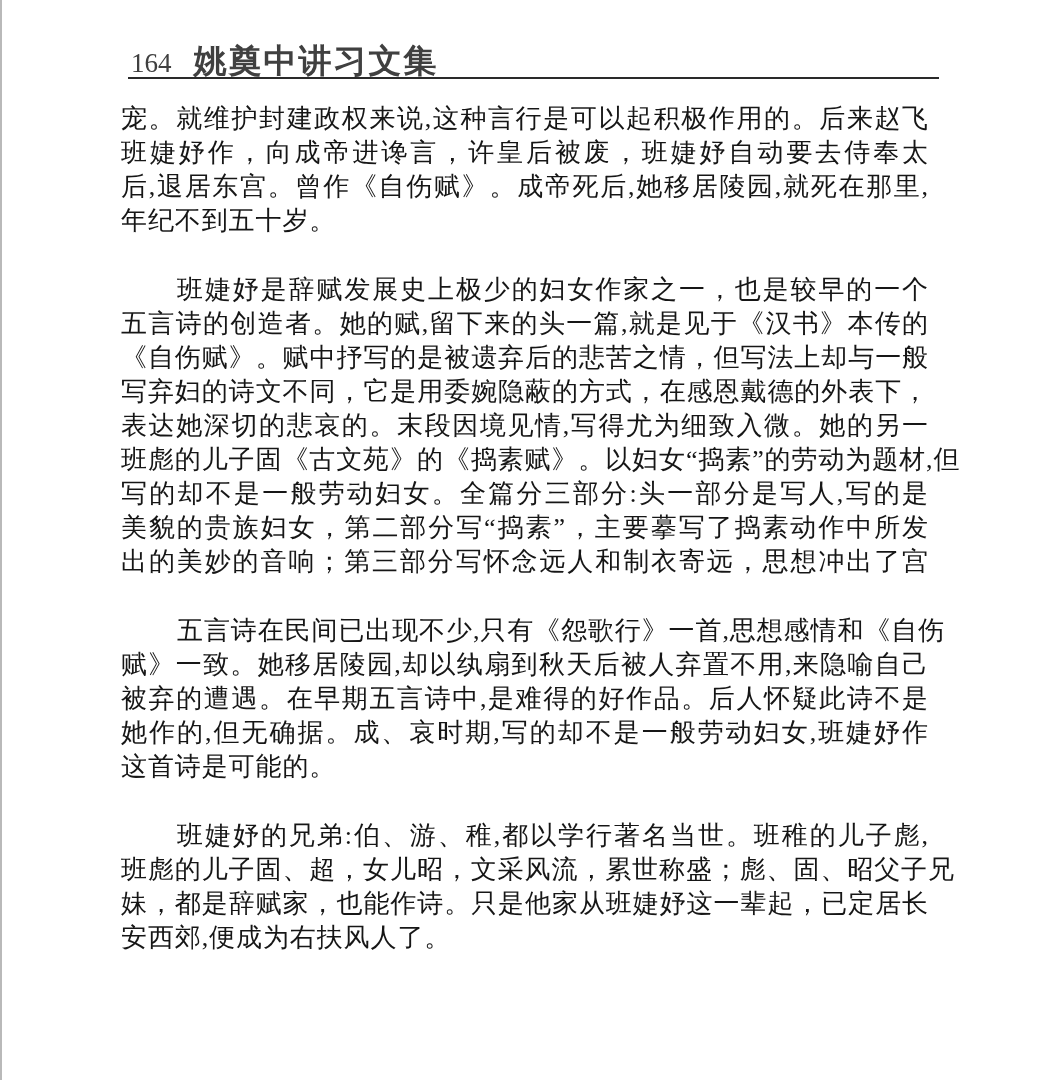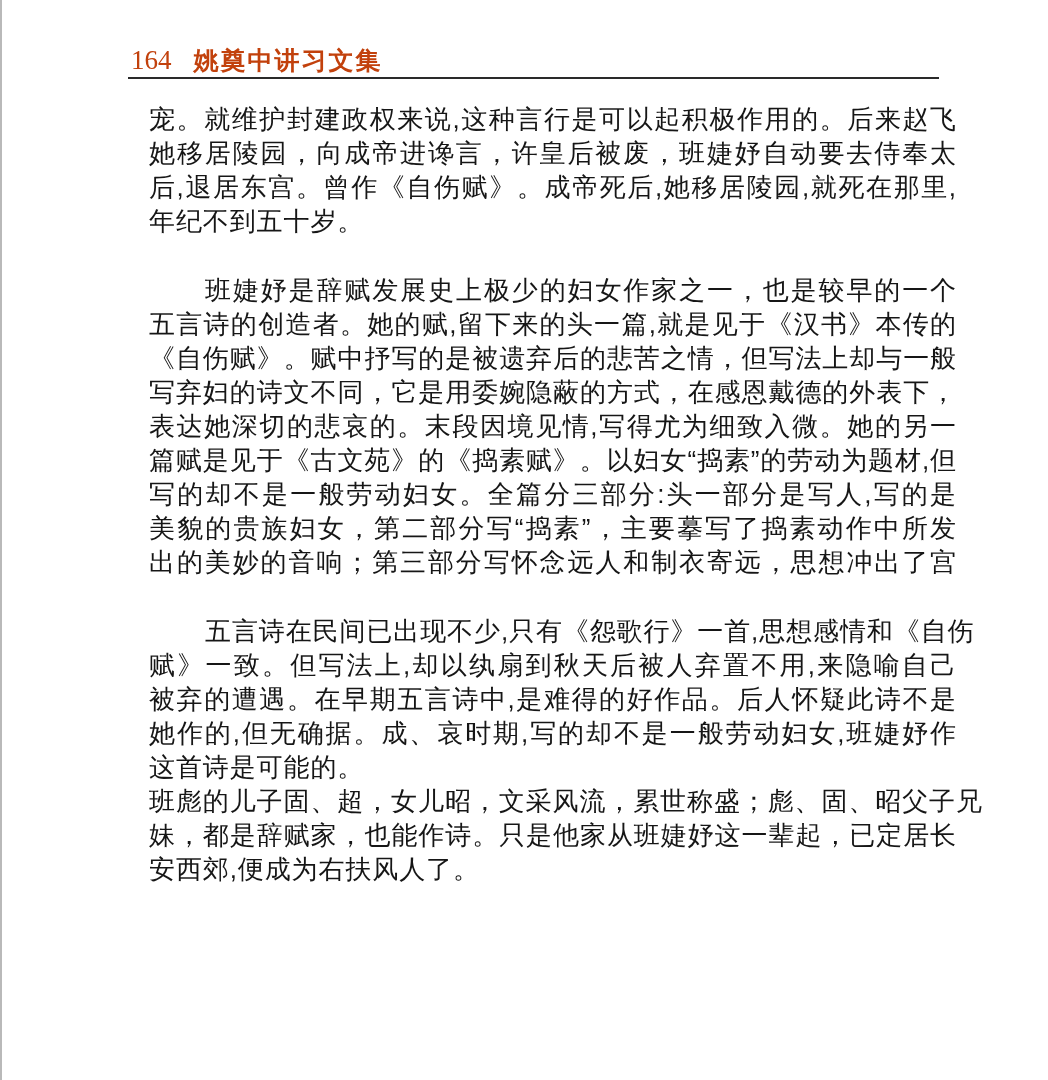--- a/index.html
+++ b/index.html
@@ -10,37 +10,37 @@
     font-family: "DejaVu Serif", "Liberation Serif", serif;
     color: #111111;
   }
   .left-border {
     position: absolute; left: 0; top: 0; width: 2px; height: 1080px;
     background: #b9b9b9;
   }
   .running-head {
     position: absolute; left: 131px; top: 38px;
     display: flex; align-items: baseline;
-    font-size: 25px; line-height: 30px; color: #c2410c;
+    font-size: 25px; line-height: 30px; color: #404040;
   }
   .page-number {
     font-family: "Liberation Serif", "DejaVu Serif", serif;
     font-size: 27px; margin-right: 22px; letter-spacing: 0px;
   }
   .book-title {
     font-family: "DejaVu Sans", sans-serif;
-    font-size: 25px; letter-spacing: 2px; font-weight: bold; margin-top: 8px;
+    font-size: 33px; letter-spacing: 2px; font-weight: bold; margin-top: 8px;
   }
   .head-rule {
     position: absolute; left: 128px; top: 77px; width: 811px; height: 2px;
     background: #2a2a2a;
   }
   .body-text {
-    position: absolute; left: 149px; top: 102px; width: 808px;
-    font-family: Liberation Sans, sans-serif;
+    position: absolute; left: 121px; top: 102px; width: 808px;
+    font-family: Liberation Serif, serif;
     font-size: 26px; line-height: 34px;
     color: #161616;
     letter-spacing: 0.9px;
   }
   .line {
     display: block; white-space: nowrap; height: 34px;
     text-align: justify; text-align-last: justify;
   }
   .line.last { text-align-last: left; }
   .line.indent { padding-left: 56px; margin-top: 35px; }
@@ -53,43 +53,44 @@
 <div class="running-head">
   <span class="page-number">164</span>
   <span class="book-title">姚奠中讲习文集</span>
 </div>
 <div class="head-rule"></div>
 
 <div class="body-text">
 
   <div>
     <span class="line">宠。就维护封建政权来说,这种言行是可以起积极作用的。后来赵飞</span>
-    <span class="line">她移居陵园，向成帝进谗言，许皇后被废，班婕妤自动要去侍奉太</span>
+    <span class="line">班婕妤作，向成帝进谗言，许皇后被废，班婕妤自动要去侍奉太</span>
     <span class="line">后,退居东宫。曾作《自伤赋》。成帝死后,她移居陵园,就死在那里,</span>
     <span class="line last">年纪不到五十岁。</span>
   </div>
 
   <div>
     <span class="line indent">班婕妤是辞赋发展史上极少的妇女作家之一，也是较早的一个</span>
     <span class="line">五言诗的创造者。她的赋,留下来的头一篇,就是见于《汉书》本传的</span>
     <span class="line">《自伤赋》。赋中抒写的是被遗弃后的悲苦之情，但写法上却与一般</span>
     <span class="line">写弃妇的诗文不同，它是用委婉隐蔽的方式，在感恩戴德的外表下，</span>
     <span class="line">表达她深切的悲哀的。末段因境见情,写得尤为细致入微。她的另一</span>
-    <span class="line">篇赋是见于《古文苑》的《捣素赋》。以妇女“捣素”的劳动为题材,但</span>
+    <span class="line">班彪的儿子固《古文苑》的《捣素赋》。以妇女“捣素”的劳动为题材,但</span>
     <span class="line">写的却不是一般劳动妇女。全篇分三部分:头一部分是写人,写的是</span>
     <span class="line">美貌的贵族妇女，第二部分写“捣素”，主要摹写了捣素动作中所发</span>
     <span class="line">出的美妙的音响；第三部分写怀念远人和制衣寄远，思想冲出了宫</span>
   </div>
 
   <div>
     <span class="line indent">五言诗在民间已出现不少,只有《怨歌行》一首,思想感情和《自伤</span>
-    <span class="line">赋》一致。但写法上,却以纨扇到秋天后被人弃置不用,来隐喻自己</span>
+    <span class="line">赋》一致。她移居陵园,却以纨扇到秋天后被人弃置不用,来隐喻自己</span>
     <span class="line">被弃的遭遇。在早期五言诗中,是难得的好作品。后人怀疑此诗不是</span>
     <span class="line">她作的,但无确据。成、哀时期,写的却不是一般劳动妇女,班婕妤作</span>
     <span class="line last">这首诗是可能的。</span>
   </div>
 
   <div>
+    <span class="line indent">班婕妤的兄弟:伯、游、稚,都以学行著名当世。班稚的儿子彪,</span>
     <span class="line">班彪的儿子固、超，女儿昭，文采风流，累世称盛；彪、固、昭父子兄</span>
     <span class="line">妹，都是辞赋家，也能作诗。只是他家从班婕妤这一辈起，已定居长</span>
     <span class="line last">安西郊,便成为右扶风人了。</span>
   </div>
 </div>
 
 </body></html>

